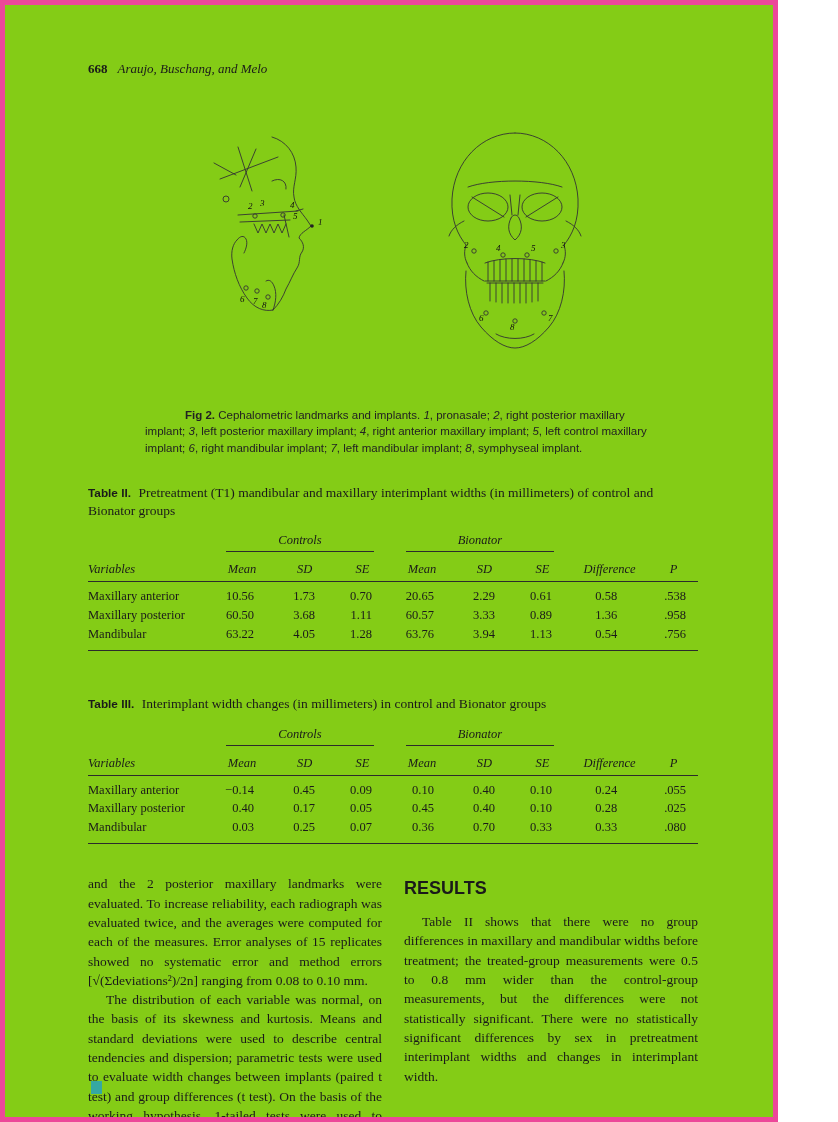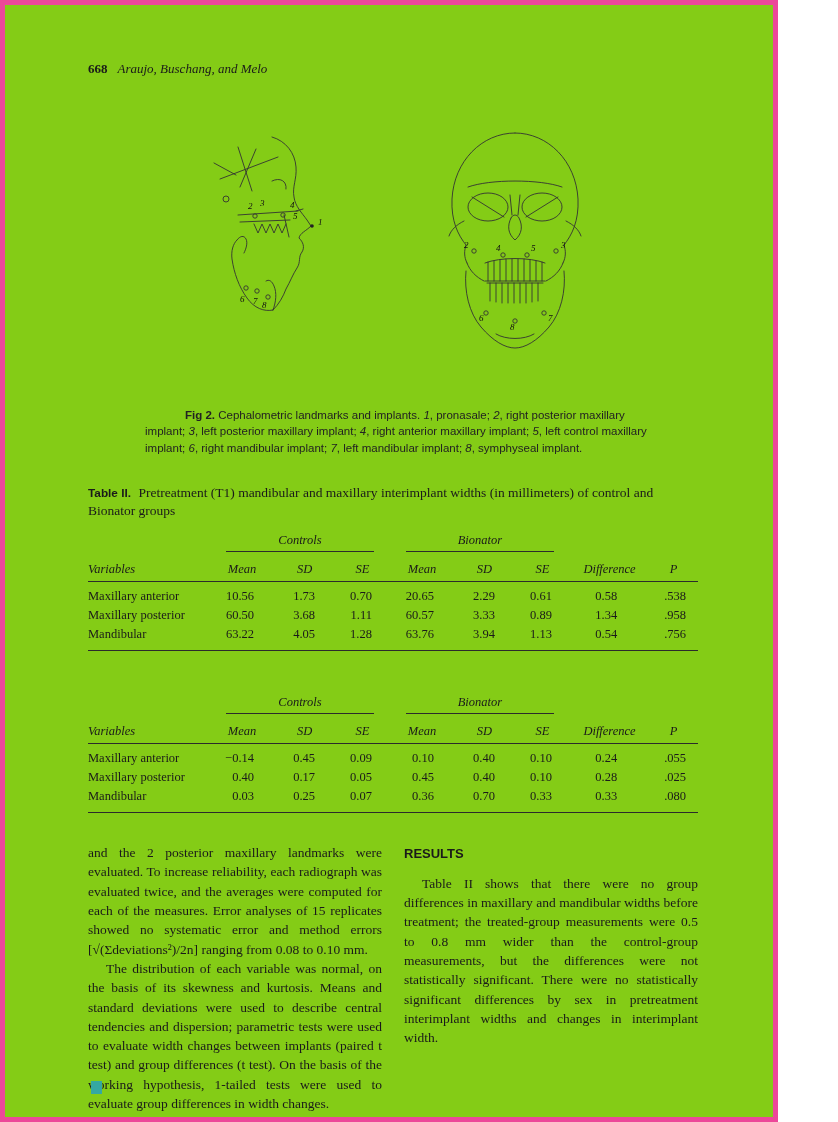--- a/index.html
+++ b/index.html
@@ -69,21 +69,21 @@
   .col-d  { text-align: right; padding-right: 32px; }
   .col-p  { text-align: right; padding-right: 12px; }
 
   
   .body-cols { display: flex; gap: 22px; margin-top: 30px; font-size: 13.5px; line-height: 1.43; text-align: justify; }
   .body-col { flex: 1; min-width: 0; }
   .body-col p { margin: 0; }
   .body-col p.indent { text-indent: 18px; }
   .results-heading {
     font-family: "Liberation Sans", sans-serif;
-    font-weight: bold; font-size: 13px;
+    font-weight: bold; font-size: 18px;
     margin: 2px 0 10px 0; text-align: left;
   }
 
   
   .page-mark { position: absolute; left: 86px; top: 1076px; width: 11px; height: 13px; background: #35a8a2; }
 </style>
 </head>
 <body>
 
 <div class="page">
@@ -258,39 +258,43 @@
             <td class="col-p">.538</td>
           </tr>
           <tr>
             <td class="var-col">Maxillary posterior</td>
             <td class="col-m">60.50</td>
             <td class="col-s">3.68</td>
             <td class="col-e">1.11</td>
             <td class="col-m">60.57</td>
             <td class="col-s">3.33</td>
             <td class="col-e">0.89</td>
-            <td class="col-d">1.34</td>
+            <td class="col-d">1.36</td>
             <td class="col-p">.958</td>
           </tr>
           <tr>
             <td class="var-col">Mandibular</td>
             <td class="col-m">63.22</td>
             <td class="col-s">4.05</td>
             <td class="col-e">1.28</td>
             <td class="col-m">63.76</td>
             <td class="col-s">3.94</td>
             <td class="col-e">1.13</td>
             <td class="col-d">0.54</td>
             <td class="col-p">.756</td>
           </tr>
         </tbody>
       </table>
     </div>
 
     <div class="table-block second">
+      <div class="table-heading">
+        <span class="tbl-label">Table III.</span>
+        <span>Interimplant width changes (in millimeters) in control and Bionator groups</span>
+      </div>
       <table>
         <colgroup>
           <col style="width:20%">
             <col style="width:10.5%">
             <col style="width:10%">
             <col style="width:9%">
           <col style="width:10.5%">
             <col style="width:10%">
             <col style="width:9%">
           <col style="width:13%">

